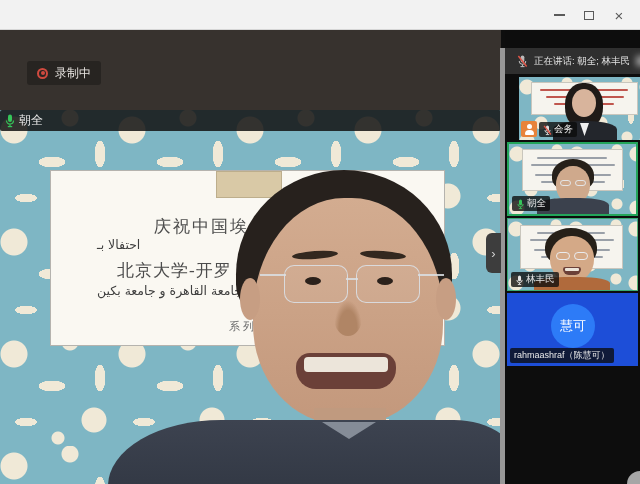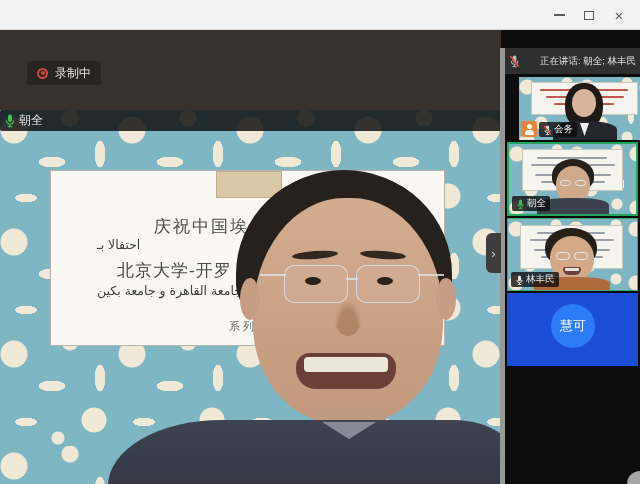--- a/index.html
+++ b/index.html
@@ -61,21 +61,21 @@
   .nametag{left:4px;bottom:8px;display:flex;align-items:center;gap:3px;
     background:rgba(18,18,18,.85);color:#ededed;font-size:12px;padding:2px 6px 2px 4px;border-radius:2px;}
   
   .scroll-strip{left:500px;top:48px;width:5px;height:436px;background:#979797;}
   .collapse-handle{left:486px;top:233px;width:15px;height:40px;background:#3d3d3d;
     border-radius:6px 0 0 6px;display:flex;align-items:center;justify-content:center;
     color:#d2d2d2;font-size:13px;z-index:6;}
   
   .sidebar{left:505px;top:30px;width:135px;height:454px;background:#0d0d0d;overflow:hidden;}
   .speakbar{left:0;top:18px;width:135px;height:26px;background:#2f2f2f;display:flex;
-    align-items:center;gap:20px;padding:0 4px;overflow:hidden;}
+    align-items:center;gap:6px;padding:0 12px;overflow:hidden;}
   .speak-label{font-size:9.5px;color:#e2e2e2;white-space:nowrap;flex-shrink:0;}
   .blur-blob{width:16px;height:10px;background:#9a9a9a;filter:blur(3px);flex-shrink:0;}
   .thumb{left:2px;width:131px;overflow:hidden;background:#000;}
   .pattern-sm{background-color:#7eb6c4;background-image:
       radial-gradient(circle at 8px 10px,#f0e9d7 0 7px,transparent 8px),
       radial-gradient(ellipse 11px 5px at 30px 26px,#f0e9d7 0 60%,transparent 61%),
       radial-gradient(circle at 48px 6px,#f0e9d7 0 5px,transparent 6px),
       radial-gradient(ellipse 5px 11px at 52px 40px,#f0e9d7 0 60%,transparent 61%),
       radial-gradient(circle at 22px 46px,#f0e9d7 0 6px,transparent 7px);
     background-size:60px 54px;}
@@ -255,19 +255,22 @@
             <use href="#mic-shape"></use>
           </svg>
         <span>林丰民</span>
       </div>
     </div>
 
     <div class="abs thumb" style="top:263px;height:73px;background:#1d4ed8;">
       <div class="abs avatar-circle">
         <span>慧可</span>
       </div>
+      <div class="tag" style="font-size:9px;">
+        <span>rahmaashraf（陈慧可）</span>
+      </div>
     </div>
 
 
     <div class="abs corner-grip"></div>
   </div>
 
 </div>
 
 </body></html>

